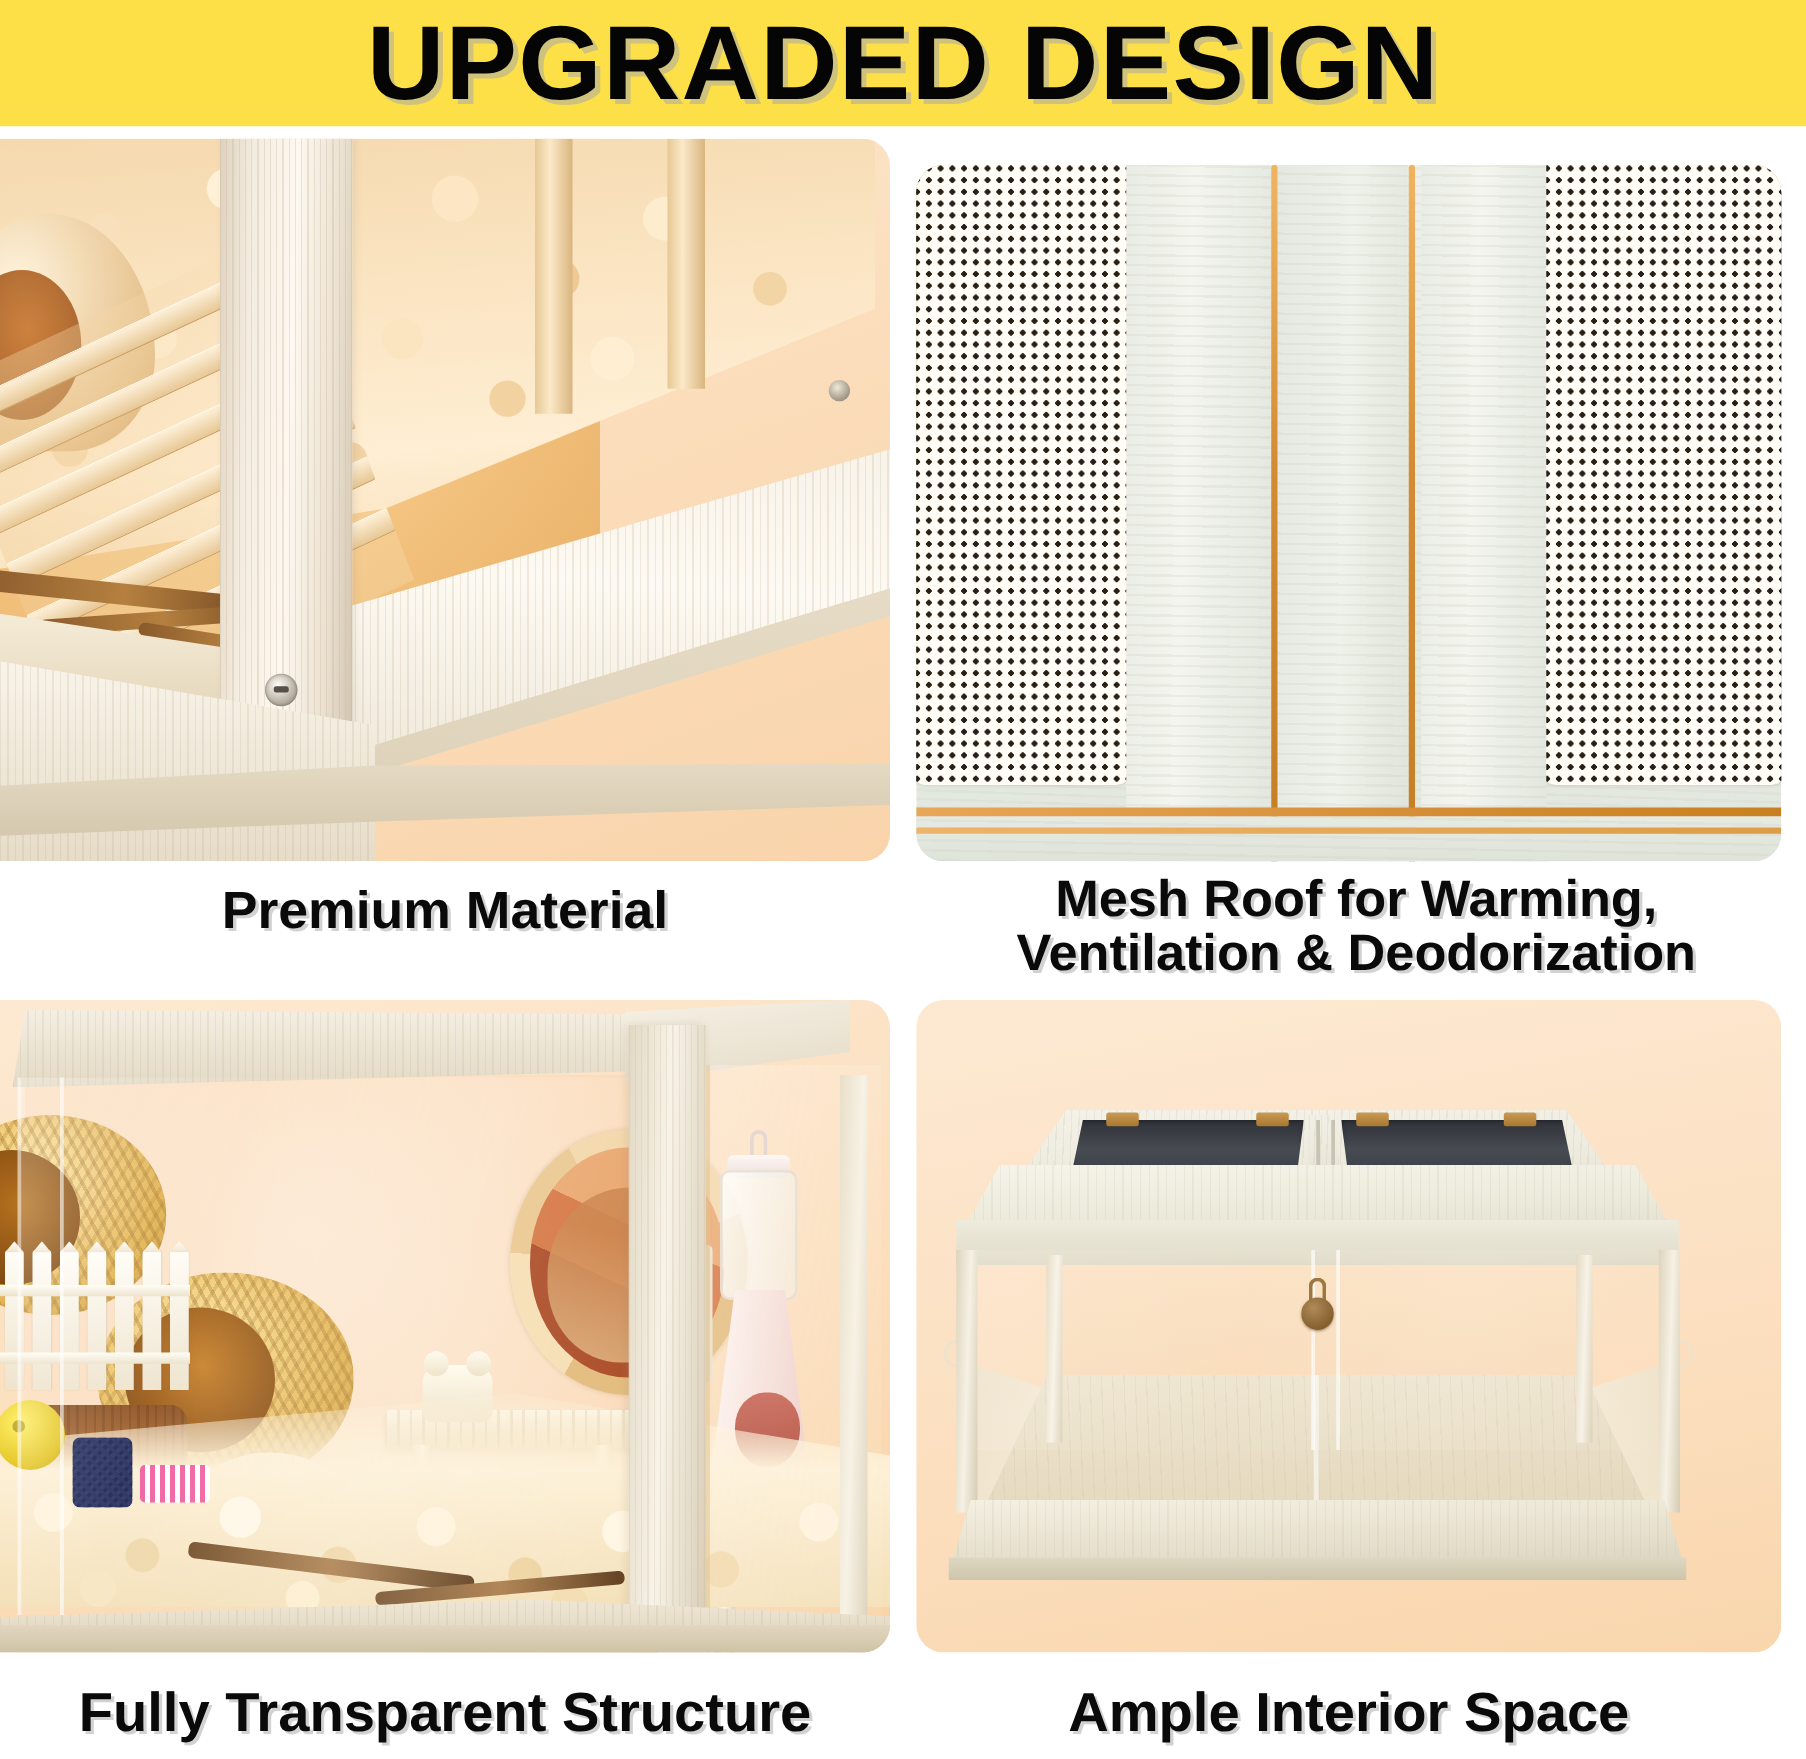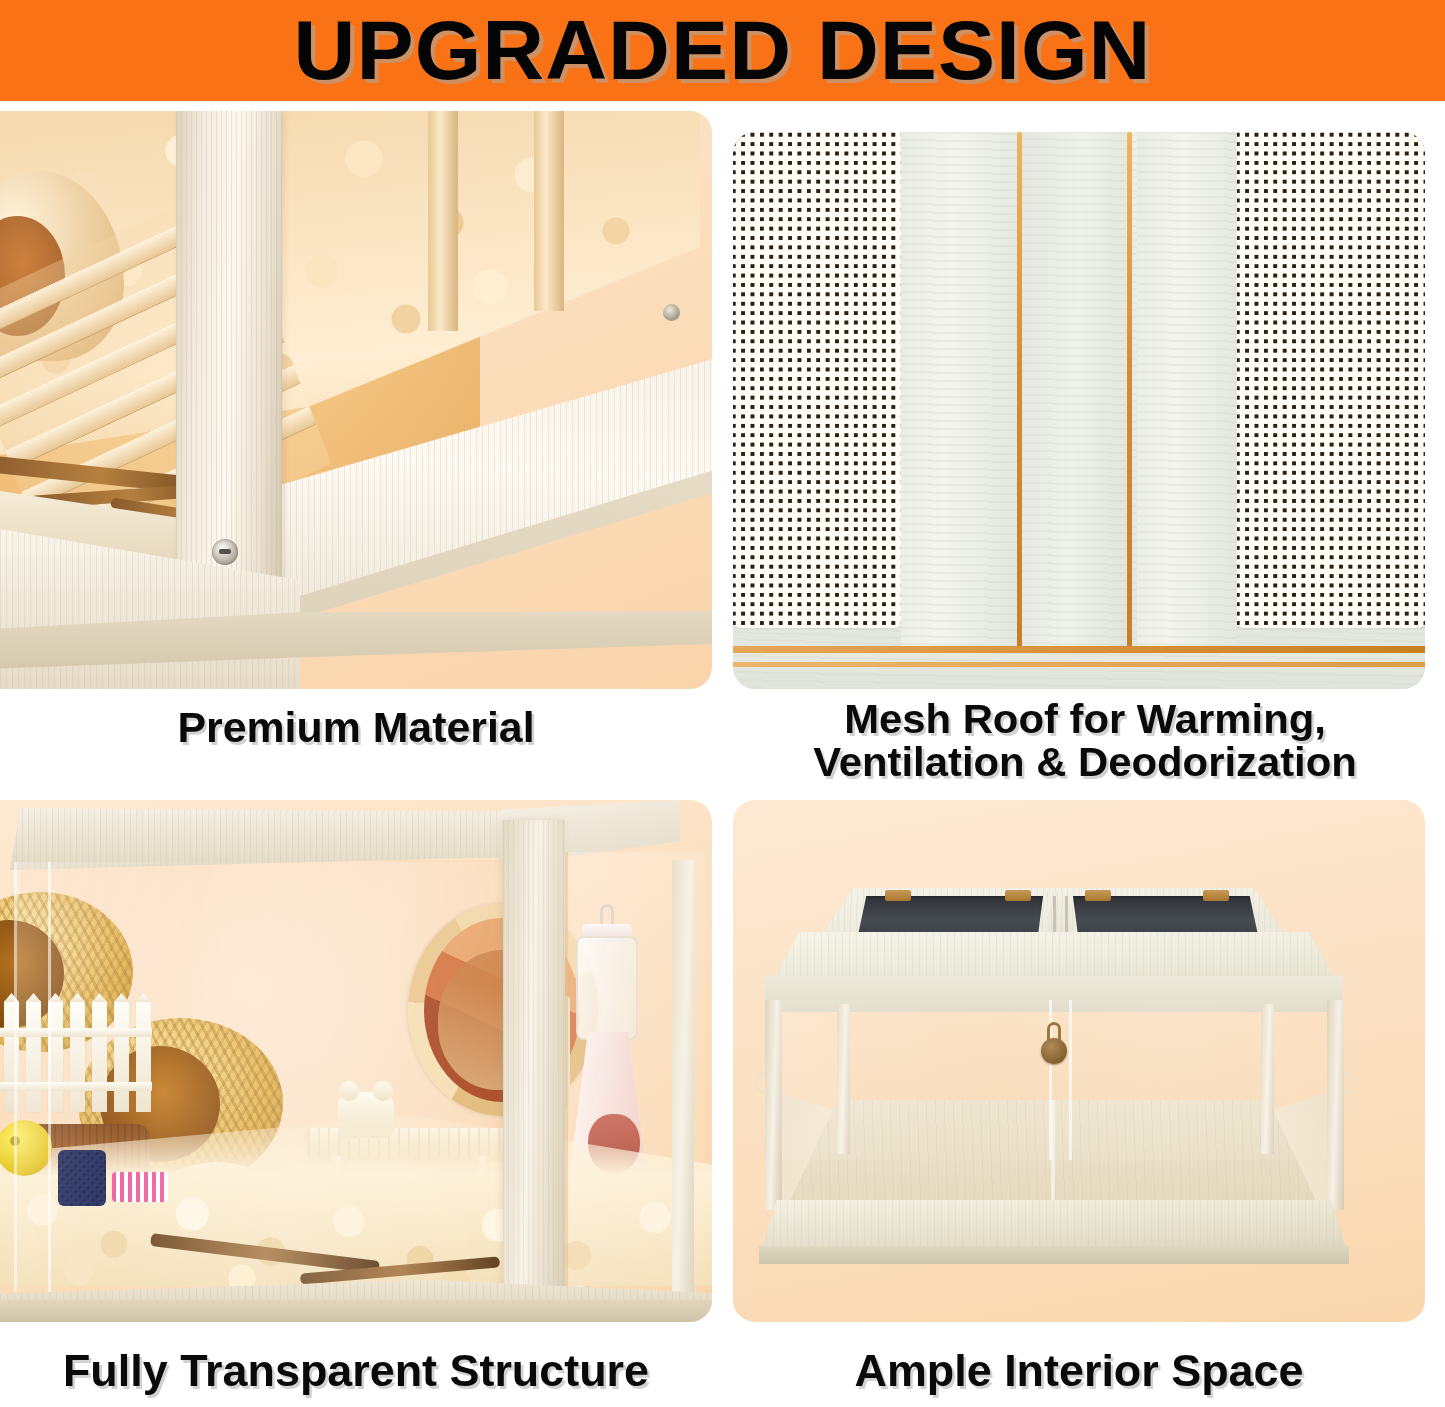--- a/index.html
+++ b/index.html
@@ -9,21 +9,21 @@
     width:1445px; height:1407px;
     background:#ffffff;
     font-family:"Liberation Sans", sans-serif;
     overflow:hidden;
     position:relative;
   }
 
   
   .header-band{
     position:absolute; left:0; top:0; width:1445px; height:101px;
-    background:#f97316;
+    background:#fde047;
     display:flex; align-items:center; justify-content:center;
   }
   .header-title{
     font-family:"Liberation Sans Narrow","Liberation Sans",sans-serif;
     font-weight:bold;
     font-size:84px;
     letter-spacing:1px;
     color:#050505;
     transform:scaleX(1.02);
     text-shadow:4px 4px 0 rgba(170,170,170,.55);

